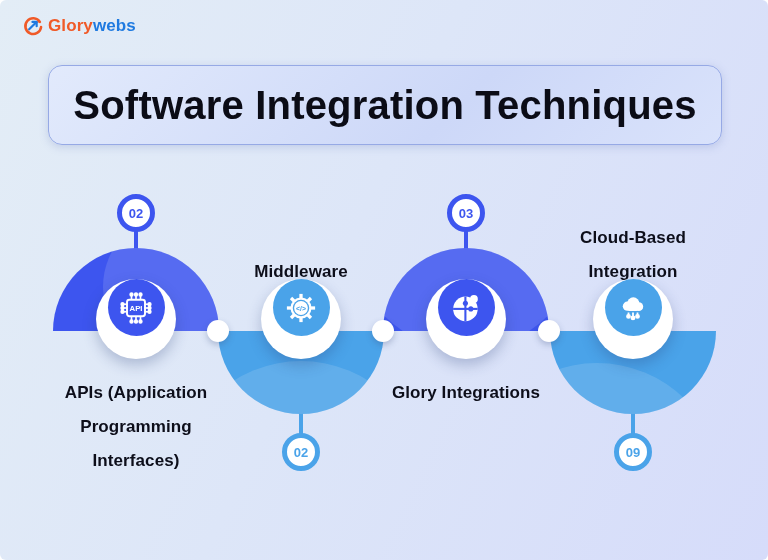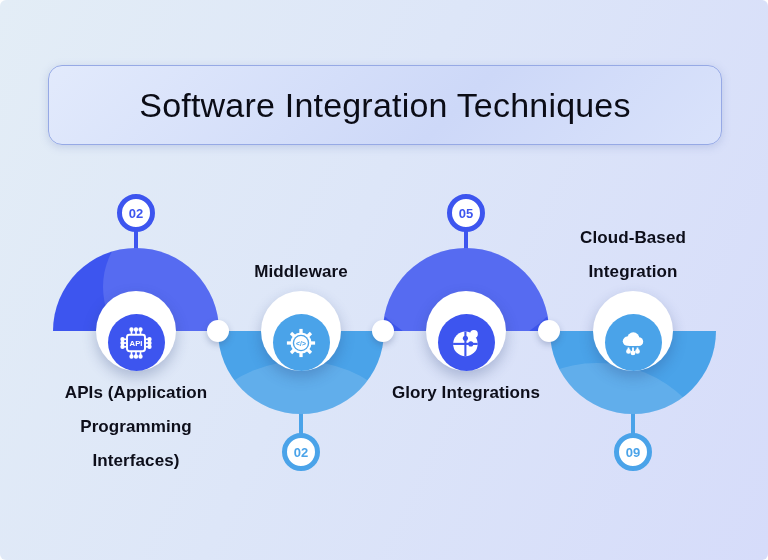--- a/index.html
+++ b/index.html
@@ -16,21 +16,21 @@
   .brand .g1{color:var(--logo-orange,#f05a28);}
   .brand .g2{color:var(--logo-blue,#1f7ae0);}
   
   .title-panel{
     position:absolute;left:48px;top:65px;width:672px;height:78px;
     border:1px solid #96a9e5;border-radius:14px;
     background:linear-gradient(135deg,#e2eafc 0%,#cdd8f8 60%,#d9e2fb 100%);
     box-shadow:0 2px 8px rgba(110,130,190,.28);
     display:flex;align-items:center;justify-content:center;
   }
-  .title-text{font-size:34px;font-weight:400;color:#0b0c16;letter-spacing:.2px;}
+  .title-text{font-size:40px;font-weight:700;color:#0b0c16;letter-spacing:.2px;}
   
   .semi{position:absolute;width:166px;height:83px;overflow:hidden;z-index:2;}
   .semi.up{border-radius:166px 166px 0 0;top:248px;}
   .semi.down{border-radius:0 0 166px 166px;top:331px;}
   .semi.dark{background:var(--dark-blue,#3d55ef);}
   .semi.light{background:var(--light-blue,#4aa3e9);}
   .deco{position:absolute;border-radius:50%;background:rgba(255,255,255,.13);}
   .i1 .deco{width:150px;height:150px;right:-34px;top:-36px;}
   .i2 .deco{width:250px;height:250px;left:-42px;top:30px;}
   .i3 .deco{width:230px;height:230px;left:-32px;top:-128px;}
@@ -44,22 +44,22 @@
     display:flex;align-items:center;justify-content:center;
     font-size:13px;font-weight:800;
   }
   .num-badge.dark{border-color:var(--dark-blue,#3d55ef);color:var(--dark-blue,#3d55ef);}
   .num-badge.light{border-color:var(--light-blue,#4aa3e9);color:var(--light-blue,#4aa3e9);}
   .dot{
     position:absolute;width:22px;height:22px;border-radius:50%;background:#fff;
     top:320px;z-index:3;box-shadow:0 3px 6px rgba(60,80,130,.3);
   }
   .icon-badge{
-    position:absolute;top:291px;width:80px;height:80px;border-radius:50%;background:#fff;
-    display:flex;align-items:flex-end;justify-content:center;z-index:5;
+    position:absolute;top:279px;width:80px;height:80px;border-radius:50%;background:#fff;
+    display:flex;align-items:flex-start;justify-content:center;z-index:5;
     box-shadow:0 6px 14px rgba(40,60,120,.28);
   }
   .icon-badge .inner{width:57px;height:57px;border-radius:50%;display:flex;align-items:center;justify-content:center;}
   .inner.dark{background:var(--dark-blue,#3d55ef);color:var(--dark-blue,#3d55ef);}
   .inner.light{background:var(--light-blue,#4aa3e9);color:var(--light-blue,#4aa3e9);}
   .inner svg{width:36px;height:36px;display:block;}
   .item-label{
     position:absolute;text-align:center;font-size:17px;font-weight:700;
     color:#0d0e1a;line-height:34px;z-index:4;letter-spacing:.1px;
   }
@@ -71,20 +71,29 @@
   .i3 .semi{left:383px;} .i3 .icon-badge{left:426px;} .i3 .num-badge{left:447px;top:194px;}
   .i3 .stem{left:464px;top:230px;height:22px;}        .i3 .item-label{left:391px;top:376px;width:150px;}
   .i4 .semi{left:550px;} .i4 .icon-badge{left:593px;} .i4 .num-badge{left:614px;top:433px;}
   .i4 .stem{left:631px;top:410px;height:25px;}        .i4 .item-label{left:548px;top:221px;width:170px;}
 </style>
 </head>
 <body>
 
 <div class="canvas">
 
+  <div class="logo">
+    <svg width="22" height="22" viewBox="0 0 24 24">
+      <path d="M19.5 7.5 A8.6 8.6 0 1 0 20.8 13.2" fill="none" stroke="#f05a28" stroke-width="2.8" stroke-linecap="round"></path>
+      <path d="M19.5 7.5 l-2.6 -2.4 l-0.4 3.6 z" fill="#f05a28"></path>
+      <path d="M7.8 15.6 L15.6 8" fill="none" stroke="#1f7ae0" stroke-width="2.4" stroke-linecap="round"></path>
+      <path d="M11.4 7.6 H16 V12.2" fill="none" stroke="#1f7ae0" stroke-width="2.4" stroke-linecap="round" stroke-linejoin="round"></path>
+    </svg>
+    <span class="brand"><span class="g1">Glory</span><span class="g2">webs</span></span>
+  </div>
 
   <div class="title-panel">
     <div class="title-text">Software Integration Techniques</div>
   </div>
 
   <div class="item i1">
     <div class="stem dark"></div>
     <div class="num-badge dark">02</div>
     <div class="semi up dark">
         <div class="deco"></div>
@@ -146,21 +155,21 @@
           <circle cx="12" cy="12" r="4.6" fill="#fff"></circle>
           <text x="12" y="13.7" font-size="4.6" font-weight="bold" fill="currentColor" text-anchor="middle" font-family="Liberation Sans, sans-serif">&lt;/&gt;</text>
         </svg>
       </div>
     </div>
     <div class="item-label">Middleware</div>
   </div>
 
   <div class="item i3">
     <div class="stem dark"></div>
-    <div class="num-badge dark">05</div>
+    <div class="num-badge dark">03</div>
     <div class="semi up dark">
         <div class="deco"></div>
       </div>
     <div class="icon-badge">
       <div class="inner dark">
         <svg viewBox="0 0 24 24">
           <circle cx="11.6" cy="12.6" r="8.2" fill="#fff"></circle>
           <circle cx="17.3" cy="6" r="2.6" fill="#fff"></circle>
           <g stroke="currentColor" stroke-width="1.4" fill="none">
             <line x1="11.6" y1="4.4" x2="11.6" y2="20.8"></line>

